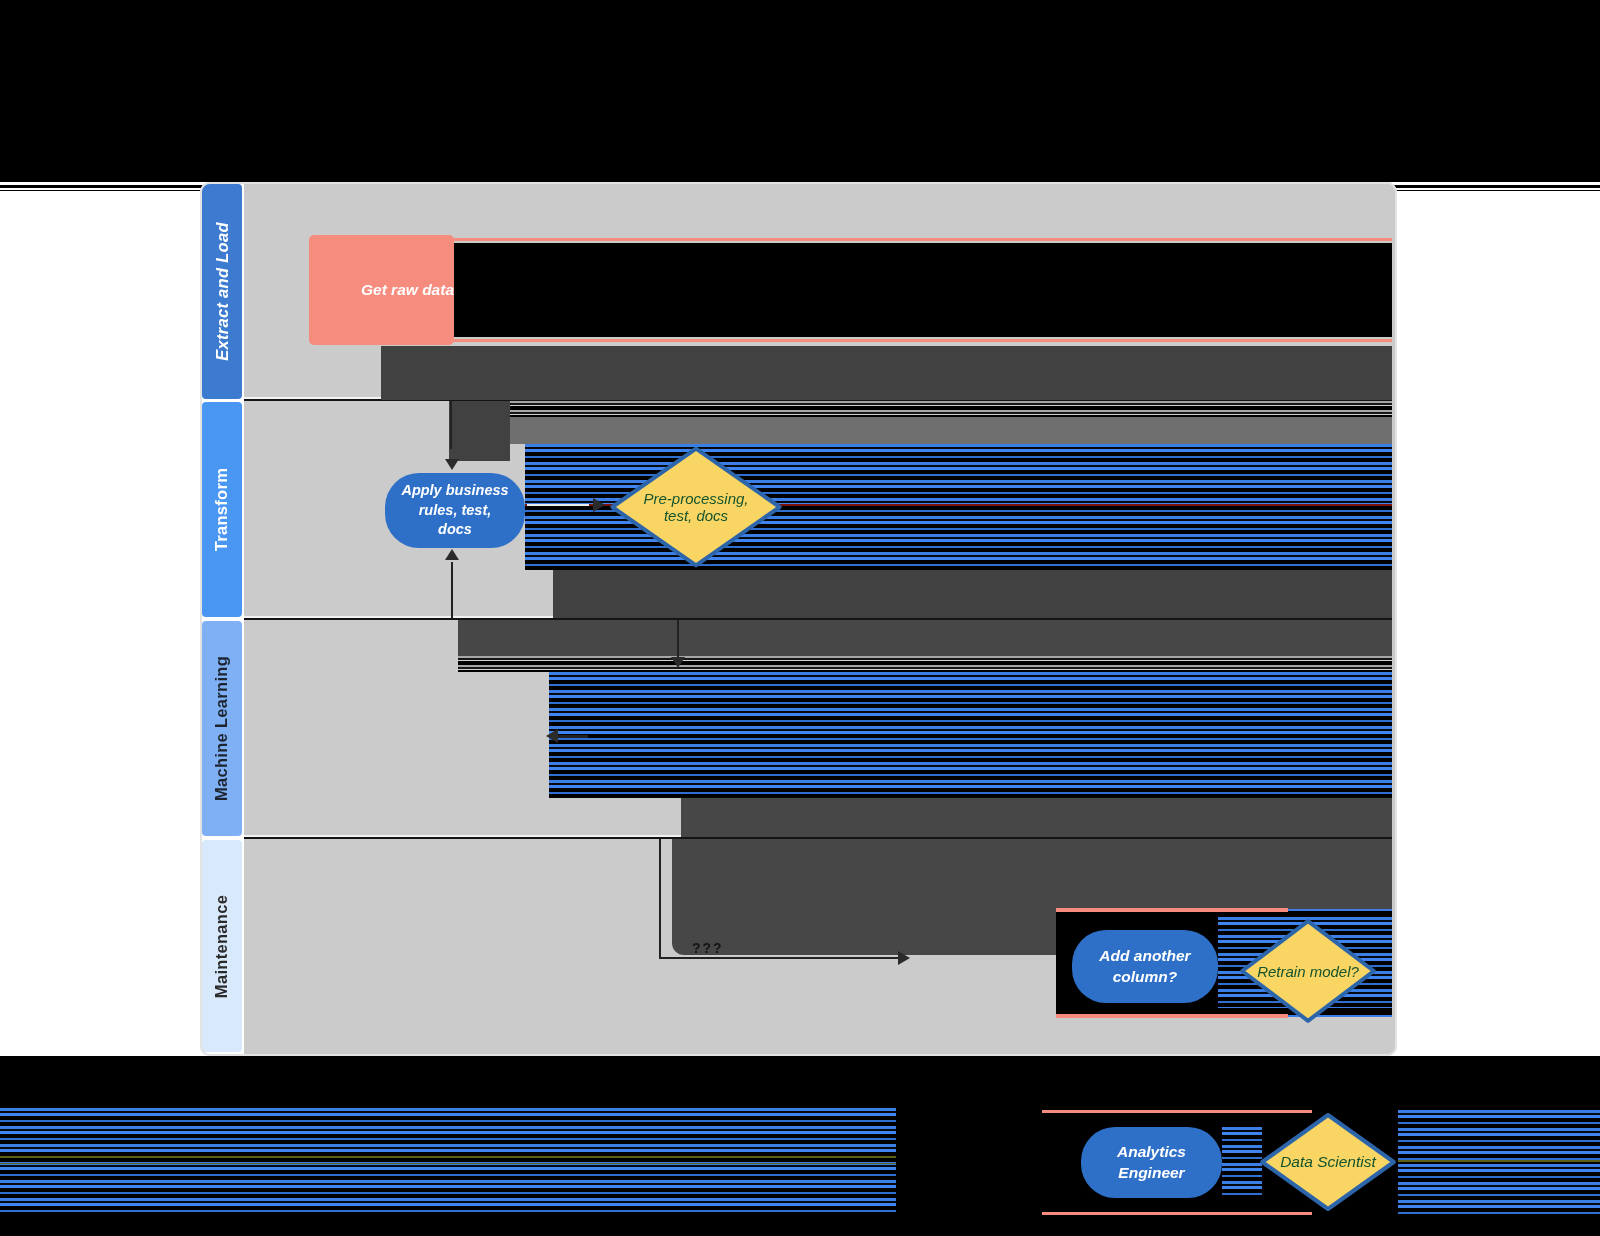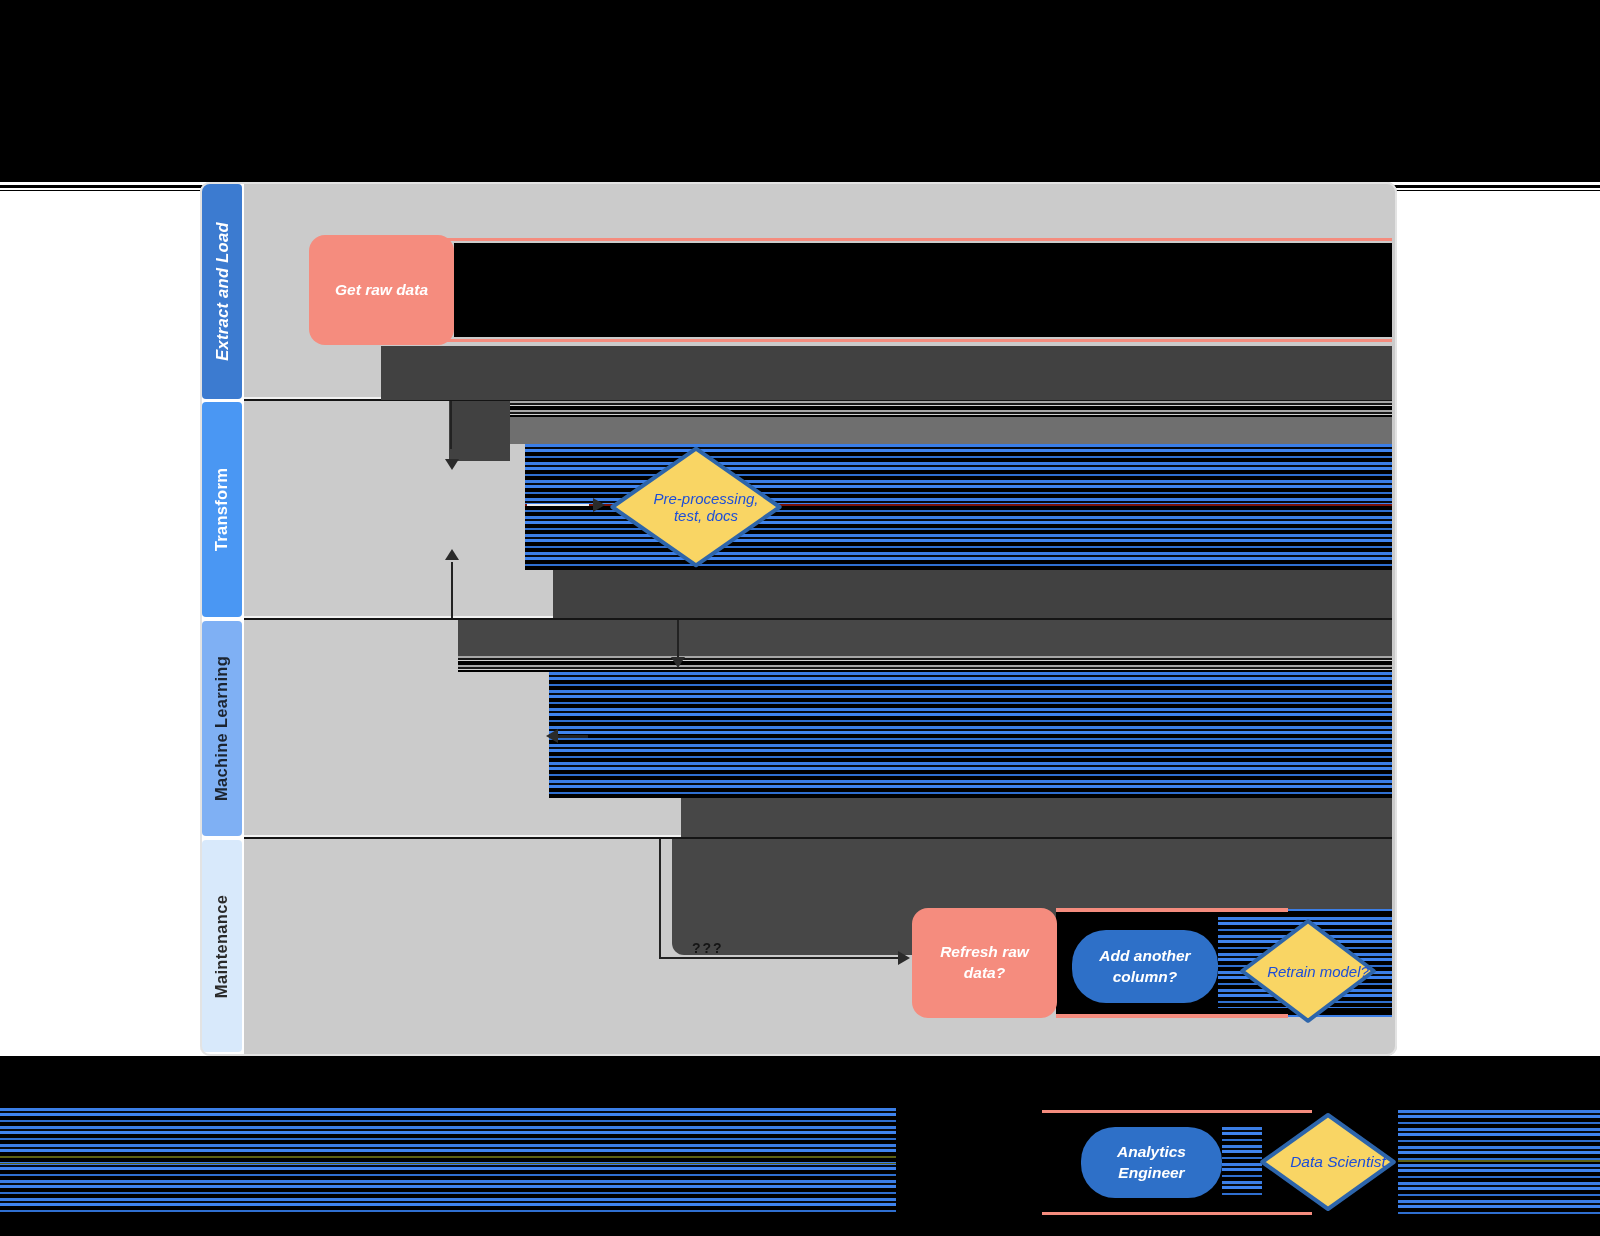--- a/index.html
+++ b/index.html
@@ -20,26 +20,26 @@
   #diagram{left:200px;top:182px;width:1197px;height:874px;background:#cbcbcb;border-radius:10px;overflow:hidden;}
   #diagram-frame{left:200px;top:182px;width:1193px;height:870px;border:2px solid #e3e3e3;border-radius:10px;pointer-events:none;z-index:60;}
 
   .lane-col{left:0;top:0;width:44px;height:874px;background:#fff;}
   .lane-bar{left:2px;width:40px;border-radius:4px;display:flex;align-items:center;justify-content:center;}
   .lane-bar span{transform:rotate(-90deg);white-space:nowrap;font-weight:bold;font-size:16.5px;letter-spacing:.3px;}
   .divider{left:44px;width:1148px;height:2px;background:#141414;box-shadow:0 -2px 0 #f2f2f2;}
 
   
   .node{display:flex;align-items:center;justify-content:center;text-align:center;z-index:30;}
-  .box{background:#f58c7e;border-radius:16px;}
+  .box{background:#f58c7e;border-radius:5px;justify-content:flex-end;}
   .pill{background:#2e70c8;border-radius:34px;}
   .node .lbl{color:#fff;font-style:italic;font-weight:600;font-size:15.5px;line-height:1.35;white-space:pre-line;}
   .diamond{z-index:30;}
   .diamond svg{position:absolute;left:0;top:0;width:100%;height:100%;}
-  .diamond .dlbl{position:absolute;left:10px;top:0;width:100%;height:100%;display:flex;align-items:center;justify-content:center;color:#1d4ed8;font-style:italic;font-size:16px;white-space:pre-line;text-align:center;}
+  .diamond .dlbl{position:absolute;left:0;top:0;width:100%;height:100%;display:flex;align-items:center;justify-content:center;color:#14532d;font-style:italic;font-size:16px;white-space:pre-line;text-align:center;}
 
   
   .ah{width:0;height:0;z-index:35;}
   .ah-down{border-left:7px solid transparent;border-right:7px solid transparent;border-top:11px solid #2b2b2b;}
   .ah-up{border-left:7px solid transparent;border-right:7px solid transparent;border-bottom:11px solid #2b2b2b;}
   .ah-left{border-top:7px solid transparent;border-bottom:7px solid transparent;border-right:12px solid #2b2b2b;}
   .ah-right{border-top:7px solid transparent;border-bottom:7px solid transparent;border-left:12px solid #2b2b2b;}
   .shaft{background:#222;z-index:34;}
 
   .qqq{z-index:36;font-size:14px;font-weight:bold;color:#151515;letter-spacing:2px;}
@@ -114,35 +114,36 @@
 
     <div class="abs shaft" style="left:459px;top:657px;width:2px;height:119px;"></div>
     <div class="abs shaft" style="left:459px;top:775px;width:240px;height:2px;"></div>
     <div class="abs ah ah-right" style="left:698px;top:769px;"></div>
     <div class="abs qqq" style="left:492px;top:758px;">???</div>
 
     <div class="abs node box" style="left:109px;top:53px;width:145px;height:110px;">
       <span class="lbl">Get raw data</span>
     </div>
 
+    <div class="abs node pill" style="left:185px;top:291px;width:140px;height:75px;">
+      <span class="lbl" style="font-size:14.5px;">Apply business
+rules, test,
+docs</span>
+    </div>
 
     <div class="abs diamond" style="left:407px;top:263px;width:178px;height:124px;">
       <svg viewBox="0 0 100 100" preserveAspectRatio="none">
         <polygon points="50,3 97,50 50,97 3,50" fill="#f9d564" stroke="#2d65ab" stroke-width="4" stroke-linejoin="round" vector-effect="non-scaling-stroke"></polygon>
       </svg>
       <span class="dlbl" style="font-size:15px;">Pre-processing,
 test, docs</span>
     </div>
 
 
 
-    <div class="abs node box" style="left:712px;top:726px;width:145px;height:110px;z-index:30;">
-      <span class="lbl">Refresh raw
-data?</span>
-    </div>
 
     <div class="abs diamond" style="left:1038px;top:736px;width:140px;height:106px;z-index:31;">
       <svg viewBox="0 0 100 100" preserveAspectRatio="none">
         <polygon points="50,3 97,50 50,97 3,50" fill="#f9d564" stroke="#2d65ab" stroke-width="4" stroke-linejoin="round" vector-effect="non-scaling-stroke"></polygon>
       </svg>
       <span class="dlbl" style="font-size:15px;">Retrain model?</span>
     </div>
 
     <div class="abs node pill" style="left:872px;top:748px;width:146px;height:73px;z-index:30;">
       <span class="lbl">Add another

